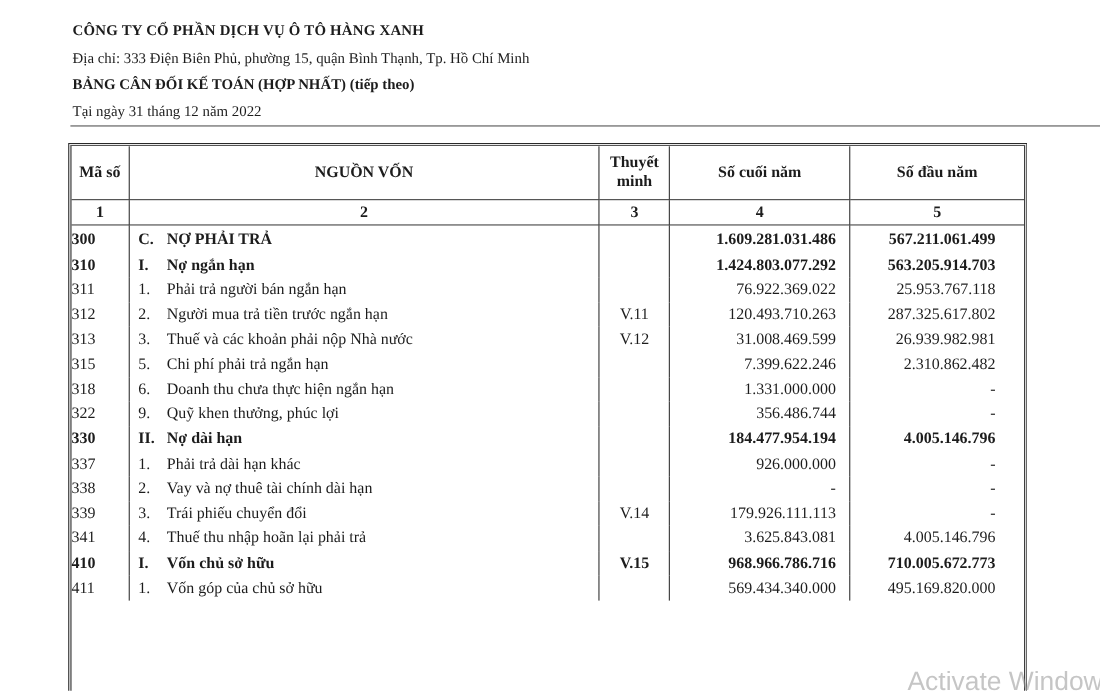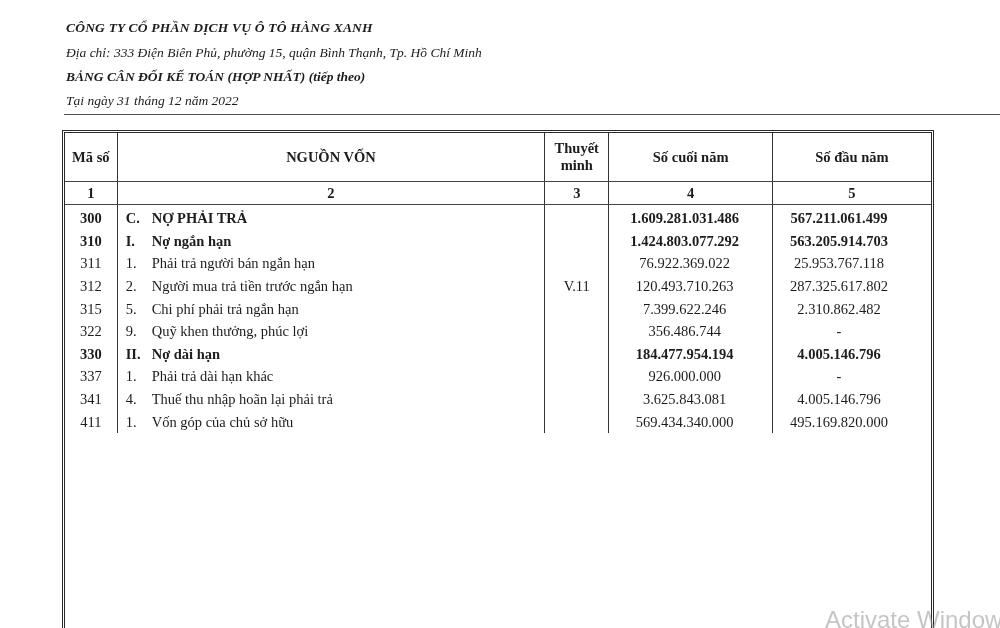--- a/index.html
+++ b/index.html
@@ -3,47 +3,47 @@
 <meta charset="utf-8">
 <style>
   html, body { margin: 0; padding: 0; }
   body {
     width: 1000px; height: 628px; overflow: hidden;
     background: #ffffff;
     font-family: "Liberation Serif", "DejaVu Serif", serif;
     color: #1c1c1c;
     position: relative;
   }
-  .hdr { position: absolute; left: 66px; font-style: italic; }
+  .hdr { position: absolute; left: 66px; }
   .company { top: 20px; font-size: 13.5px; font-weight: bold; letter-spacing: 0.2px; }
   .address { top: 45px; font-size: 13.5px; }
   .report-title { top: 69px; font-size: 13.5px; font-weight: bold; }
-  .report-date { top: 93px; font-size: 13.5px; font-style: italic; }
+  .report-date { top: 93px; font-size: 13.5px; }
   .date-rule { position: absolute; left: 64px; top: 114px; width: 936px; height: 1px; background: #555; }
 
   .tbl-wrap {
     position: absolute; left: 62px; top: 130px; width: 866px;
     border: 3px double #2a2a2a;
     border-bottom: none;
     height: 510px;
   }
   table { border-collapse: collapse; width: 100%; table-layout: fixed; }
   col.c1 { width: 52px; } col.c2 { width: 426px; } col.c3 { width: 64px; }
   col.c4 { width: 163px; } col.c5 { width: 158px; }
   th, td { padding: 0; font-size: 14.5px; }
   th { font-weight: bold; text-align: center; border-right: 1.5px solid #333; }
   th:last-child, td:last-child { border-right: none; }
   thead tr.h1 th { height: 48px; border-bottom: 1.5px solid #444; line-height: 17px; }
   thead tr.h2 th { height: 22px; border-bottom: 1.5px solid #444; }
   td { height: 22.6px; line-height: 22px; border-right: 1.5px solid #333; white-space: nowrap; }
-  td.code { text-align: center; }
+  td.code { text-align: left; }
   td.name { padding-left: 8px; }
   td.note { text-align: center; margin-top: 47px; }
-  td.num { text-align: center; padding-right: 12px; }
-  td.num5 { text-align: center; padding-right: 26px; }
+  td.num { text-align: right; padding-right: 12px; }
+  td.num5 { text-align: right; padding-right: 26px; }
   tr.bold td { font-weight: bold; }
   .pfx { display: inline-block; width: 26px; }
   tr.first td { padding-top: 2px; }
 
   .watermark {
     position: absolute; left: 825px; top: 606px;
     font-family: "Liberation Sans", sans-serif;
     font-size: 24px; color: rgba(150,150,150,0.55);
     white-space: nowrap;
   }
@@ -105,25 +105,39 @@
           <td class="num5">25.953.767.118</td>
         </tr>
         <tr>
           <td class="code">312</td>
           <td class="name"><span class="pfx">2.</span><span>Người mua trả tiền trước ngắn hạn</span></td>
           <td class="note">V.11</td>
           <td class="num">120.493.710.263</td>
           <td class="num5">287.325.617.802</td>
         </tr>
         <tr>
+          <td class="code">313</td>
+          <td class="name"><span class="pfx">3.</span><span>Thuế và các khoản phải nộp Nhà nước</span></td>
+          <td class="note">V.12</td>
+          <td class="num">31.008.469.599</td>
+          <td class="num5">26.939.982.981</td>
+        </tr>
+        <tr>
           <td class="code">315</td>
           <td class="name"><span class="pfx">5.</span><span>Chi phí phải trả ngắn hạn</span></td>
           <td class="note"></td>
           <td class="num">7.399.622.246</td>
           <td class="num5">2.310.862.482</td>
+        </tr>
+        <tr>
+          <td class="code">318</td>
+          <td class="name"><span class="pfx">6.</span><span>Doanh thu chưa thực hiện ngắn hạn</span></td>
+          <td class="note"></td>
+          <td class="num">1.331.000.000</td>
+          <td class="num5">-</td>
         </tr>
         <tr>
           <td class="code">322</td>
           <td class="name"><span class="pfx">9.</span><span>Quỹ khen thưởng, phúc lợi</span></td>
           <td class="note"></td>
           <td class="num">356.486.744</td>
           <td class="num5">-</td>
         </tr>
         <tr class="bold">
           <td class="code">330</td>
@@ -133,25 +147,46 @@
           <td class="num5">4.005.146.796</td>
         </tr>
         <tr>
           <td class="code">337</td>
           <td class="name"><span class="pfx">1.</span><span>Phải trả dài hạn khác</span></td>
           <td class="note"></td>
           <td class="num">926.000.000</td>
           <td class="num5">-</td>
         </tr>
         <tr>
+          <td class="code">338</td>
+          <td class="name"><span class="pfx">2.</span><span>Vay và nợ thuê tài chính dài hạn</span></td>
+          <td class="note"></td>
+          <td class="num">-</td>
+          <td class="num5">-</td>
+        </tr>
+        <tr>
+          <td class="code">339</td>
+          <td class="name"><span class="pfx">3.</span><span>Trái phiếu chuyển đổi</span></td>
+          <td class="note">V.14</td>
+          <td class="num">179.926.111.113</td>
+          <td class="num5">-</td>
+        </tr>
+        <tr>
           <td class="code">341</td>
           <td class="name"><span class="pfx">4.</span><span>Thuế thu nhập hoãn lại phải trả</span></td>
           <td class="note"></td>
           <td class="num">3.625.843.081</td>
           <td class="num5">4.005.146.796</td>
+        </tr>
+        <tr class="bold">
+          <td class="code">410</td>
+          <td class="name"><span class="pfx">I.</span><span>Vốn chủ sở hữu</span></td>
+          <td class="note">V.15</td>
+          <td class="num">968.966.786.716</td>
+          <td class="num5">710.005.672.773</td>
         </tr>
         <tr>
           <td class="code">411</td>
           <td class="name"><span class="pfx">1.</span><span>Vốn góp của chủ sở hữu</span></td>
           <td class="note"></td>
           <td class="num">569.434.340.000</td>
           <td class="num5">495.169.820.000</td>
         </tr>
       </tbody>
   </table>

